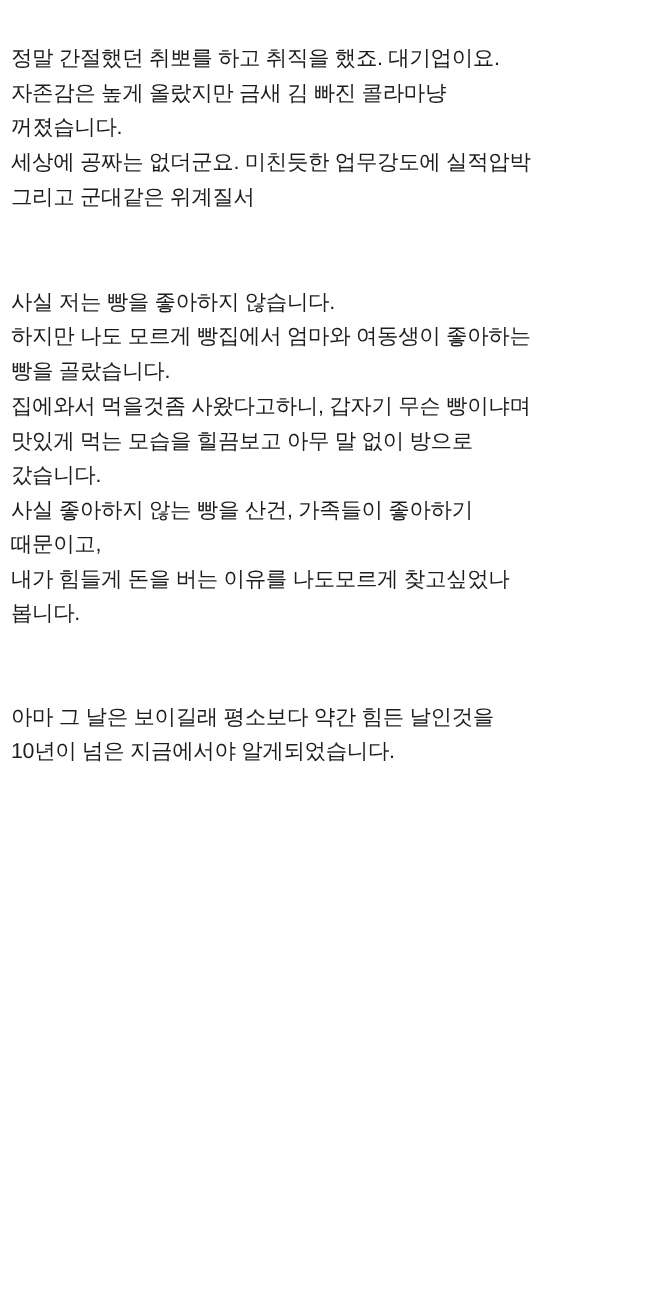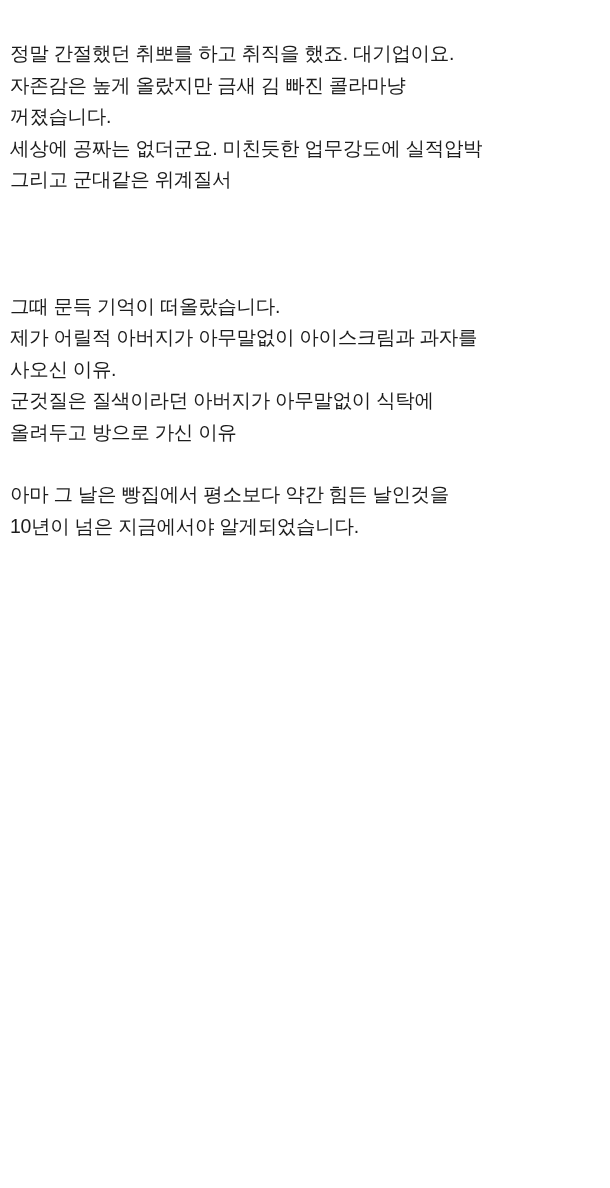--- a/index.html
+++ b/index.html
@@ -44,20 +44,22 @@
 <body>
 
 <div class="page">
   <div class="story">
     <p class="para">정말 간절했던 취뽀를 하고 취직을 했죠. 대기업이요.
 자존감은 높게 올랐지만 금새 김 빠진 콜라마냥 꺼졌습니다.
 세상에 공짜는 없더군요. 미친듯한 업무강도에 실적압박 그리고 군대같은 위계질서</p>
     <div class="gap"></div>
     <div class="gap"></div>
     <div class="gap small"></div>
+    <p class="para">사실 저는 빵을 좋아하지 않습니다.
+하지만 나도 모르게 빵집에서 엄마와 여동생이 좋아하는 빵을 골랐습니다.
+집에와서 먹을것좀 사왔다고하니, 갑자기 무슨 빵이냐며 맛있게 먹는 모습을 힐끔보고 아무 말 없이 방으로 갔습니다.
+사실 좋아하지 않는 빵을 산건, 가족들이 좋아하기 때문이고,
+내가 힘들게 돈을 버는 이유를 나도모르게 찾고싶었나 봅니다.</p>
     <div class="gap"></div>
-    <p class="para">그때 문득 기억이 떠올랐습니다.
-제가 어릴적 아버지가 아무말없이 아이스크림과 과자를 사오신 이유.
-군것질은 질색이라던 아버지가 아무말없이 식탁에 올려두고 방으로 가신 이유</p>
     <div class="gap"></div>
-    <p class="para">아마 그 날은 빵집에서 평소보다 약간 힘든 날인것을 10년이 넘은 지금에서야 알게되었습니다.</p>
+    <p class="para">아마 그 날은 보이길래 평소보다 약간 힘든 날인것을 10년이 넘은 지금에서야 알게되었습니다.</p>
   </div>
 </div>
 
 </body></html>

